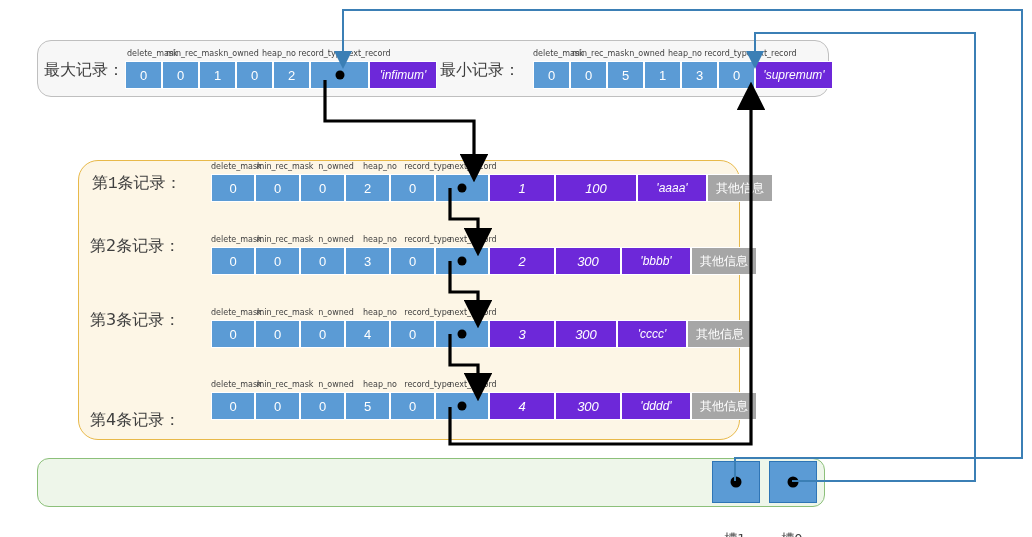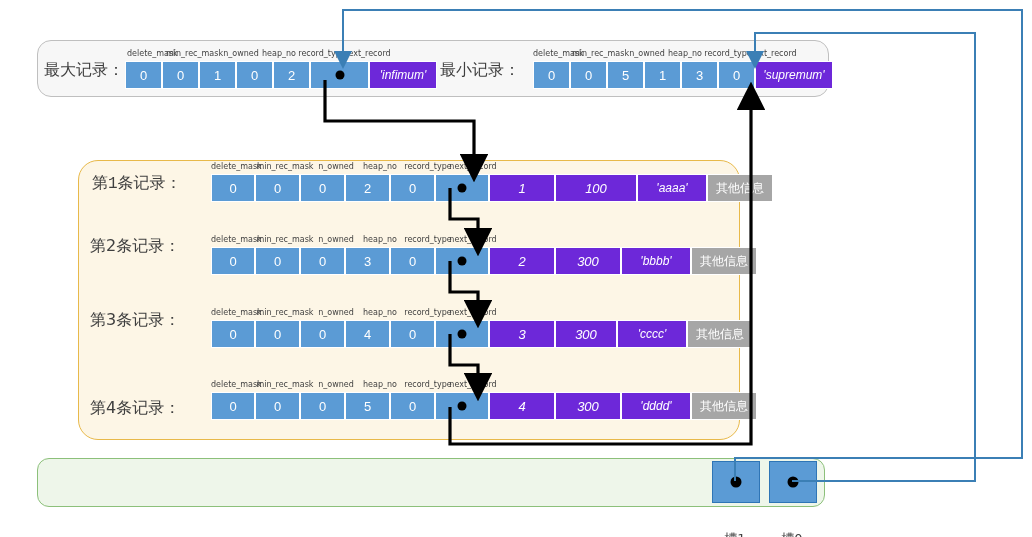--- a/index.html
+++ b/index.html
@@ -144,21 +144,21 @@
     <div class="cell c-blue" style="width:45px;">0</div>
     <div class="cell c-blue" style="width:45px;">4</div>
     <div class="cell c-blue" style="width:45px;">0</div>
     <div class="cell c-blue c-dot" style="width:54px;"></div>
     <div class="cell c-orange" style="width:66px;">3</div>
     <div class="cell c-orange" style="width:62px;">300</div>
     <div class="cell c-orange" style="width:70px;font-size:12px;">'cccc'</div>
     <div class="cell c-gray" style="width:66px;font-size:12px;">其他信息</div>
   </div>
 
-  <div class="row-label" style="left:90px;top:398px;">第4条记录：</div>
+  <div class="row-label" style="left:90px;top:410px;">第4条记录：</div>
   <div class="hdr" style="left:211px;top:380px;width:44px;">delete_mask</div>
   <div class="hdr" style="left:256px;top:380px;width:58px;">min_rec_mask</div>
   <div class="hdr" style="left:314px;top:380px;width:44px;">n_owned</div>
   <div class="hdr" style="left:358px;top:380px;width:44px;">heap_no</div>
   <div class="hdr" style="left:400px;top:380px;width:56px;">record_type</div>
   <div class="hdr" style="left:428px;top:380px;width:90px;">next_record</div>
   <div class="cells" style="left:211px;top:392px;">
     <div class="cell c-blue" style="width:44px;">0</div>
     <div class="cell c-blue" style="width:45px;">0</div>
     <div class="cell c-blue" style="width:45px;">0</div>

